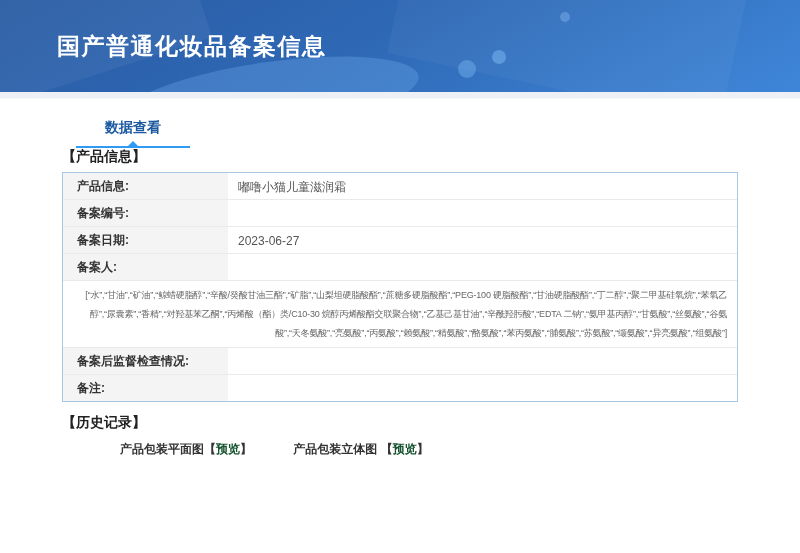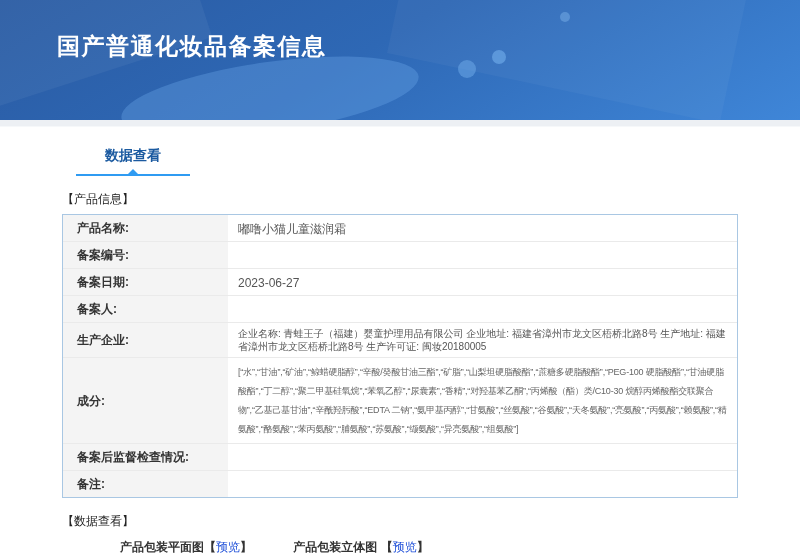--- a/index.html
+++ b/index.html
@@ -1,20 +1,20 @@
 <!DOCTYPE html>
 <html><head>
 <meta charset="utf-8">
 <style>
   * { box-sizing: border-box; margin: 0; padding: 0; }
   html,body { width: 800px; height: 553px; overflow: hidden; background: #fff;
     font-family: "Liberation Sans", "DejaVu Sans", sans-serif; }
 
   
-  .banner { position: relative; height: 120px; overflow: hidden;
+  .banner { position: relative; height: 92px; overflow: hidden;
     background: linear-gradient(150deg, #2a5ba3 0%, #2e68b5 45%, #3f86d8 100%); }
   .banner .blob1 { position:absolute; left:120px; top:62px; width:300px; height:70px;
     background: rgba(110,170,235,.35); border-radius: 50%; transform: rotate(-8deg); }
   .banner .blob2 { position:absolute; left:-60px; top:-40px; width:260px; height:120px;
     background: rgba(255,255,255,.05); transform: rotate(-18deg); }
   .banner .blob3 { position:absolute; right:60px; top:-70px; width:340px; height:160px;
     background: rgba(255,255,255,.04); transform: rotate(12deg); }
   .banner .dot1 { position:absolute; left:492px; top:50px; width:14px; height:14px;
     border-radius:50%; background: rgba(120,180,240,.55); }
   .banner .dot2 { position:absolute; left:458px; top:60px; width:18px; height:18px;
@@ -30,39 +30,39 @@
   .container { width: 676px; margin: 0 0 0 62px; }
 
   .tabbar { padding-top: 19px; }
   .tab { display: inline-block; width: 114px; margin-left: 14px; text-align: center;
     color: #1b5aa0; font-size: 14px; font-weight: bold; padding-bottom: 9px;
     border-bottom: 2px solid #2f9bf2; position: relative; cursor: pointer; }
   .tab .tri { position: absolute; left: 50%; bottom: 0; transform: translateX(-50%);
     width: 0; height: 0; border-left: 5px solid transparent; border-right: 5px solid transparent;
     border-bottom: 5px solid #2f9bf2; }
 
-  .section-title { font-size: 12px; font-weight: normal; color: #222; margin-top: 15px; }
+  .section-title { font-size: 14px; font-weight: bold; color: #222; }
 
   
   .info-table { border: 1px solid #a9c7e3; margin-top: 6px; background: #fff; }
   .row { display: flex; border-bottom: 1px solid #eaeaea; }
   .row:last-child { border-bottom: none; }
   .cell-label { width: 165px; flex: 0 0 165px; background: #f4f4f4; color: #333;
     font-size: 12px; font-weight: bold; padding: 5px 8px 4px 14px; display: flex; align-items: center; }
   .cell-value { flex: 1; color: #555; font-size: 12px; padding: 5px 10px 4px 10px;
-    display: flex; align-items: center; line-height: 14px; word-break: break-all; }
+    display: flex; align-items: center; line-height: 14px; word-break: break-all; text-align: right; }
   .row.small .cell-value { font-size: 10px; line-height: 12.5px; }
   .row.xsmall .cell-value { font-size: 9px; line-height: 19px; color: #666; letter-spacing: -0.2px; }
   .row.empty .cell-value { min-height: 23px; }
 
   
   .pack-section { margin-top: 12px; }
   .pack-items { margin: 9px 0 0 58px; font-size: 12px; color: #333; }
   .pack-item { display: inline-block; margin-right: 38px; font-weight: bold; }
-  a.link { color: #1d4ed8; text-decoration: none; cursor: pointer; font-weight: normal; }
+  a.link { color: #14532d; text-decoration: none; cursor: pointer; font-weight: bold; }
 </style>
 </head>
 <body>
 
 <div class="banner">
   <div class="blob2"></div>
   <div class="blob3"></div>
   <div class="blob1"></div>
   <div class="dot1"></div>
   <div class="dot2"></div>
@@ -77,53 +77,48 @@
     <div class="tab">
       <span>数据查看</span>
       <span class="tri"></span>
     </div>
   </div>
 
   <div class="section-title">【产品信息】</div>
 
   <div class="info-table">
     <div class="row">
-      <div class="cell-label">产品名称:</div>
+      <div class="cell-label">产品信息:</div>
       <div class="cell-value">嘟噜小猫儿童滋润霜</div>
     </div>
     <div class="row">
       <div class="cell-label">备案编号:</div>
     </div>
     <div class="row">
       <div class="cell-label">备案日期:</div>
       <div class="cell-value">2023-06-27</div>
     </div>
     <div class="row">
       <div class="cell-label">备案人:</div>
     </div>
-    <div class="row small">
-      <div class="cell-label">生产企业:</div>
-      <div class="cell-value">企业名称: 青蛙王子（福建）婴童护理用品有限公司 企业地址: 福建省漳州市龙文区梧桥北路8号 生产地址: 福建省漳州市龙文区梧桥北路8号 生产许可证: 闽妆20180005</div>
-    </div>
     <div class="row xsmall">
-      <div class="cell-label">成分:</div>
       <div class="cell-value">[“水”,“甘油”,“矿油”,“鲸蜡硬脂醇”,“辛酸/癸酸甘油三酯”,“矿脂”,“山梨坦硬脂酸酯”,“蔗糖多硬脂酸酯”,“PEG-100 硬脂酸酯”,“甘油硬脂酸酯”,“丁二醇”,“聚二甲基硅氧烷”,“苯氧乙醇”,“尿囊素”,“香精”,“对羟基苯乙酮”,“丙烯酸（酯）类/C10-30 烷醇丙烯酸酯交联聚合物”,“乙基己基甘油”,“辛酰羟肟酸”,“EDTA 二钠”,“氨甲基丙醇”,“甘氨酸”,“丝氨酸”,“谷氨酸”,“天冬氨酸”,“亮氨酸”,“丙氨酸”,“赖氨酸”,“精氨酸”,“酪氨酸”,“苯丙氨酸”,“脯氨酸”,“苏氨酸”,“缬氨酸”,“异亮氨酸”,“组氨酸”]</div>
     </div>
     <div class="row empty">
       <div class="cell-label">备案后监督检查情况:</div>
       <div class="cell-value"></div>
     </div>
     <div class="row empty">
       <div class="cell-label">备注:</div>
       <div class="cell-value"></div>
     </div>
   </div>
 
   <div class="pack-section">
-    <div class="section-title">【数据查看】</div>
+    <div class="section-title">【历史记录】</div>
     <div class="pack-items">
       <span class="pack-item">
         <span>产品包装平面图</span><span>【</span><a class="link">预览</a><span>】</span>
       </span>
       <span class="pack-item">
         <span>产品包装立体图 </span><span>【</span><a class="link">预览</a><span>】</span>
       </span>
     </div>
   </div>
 

